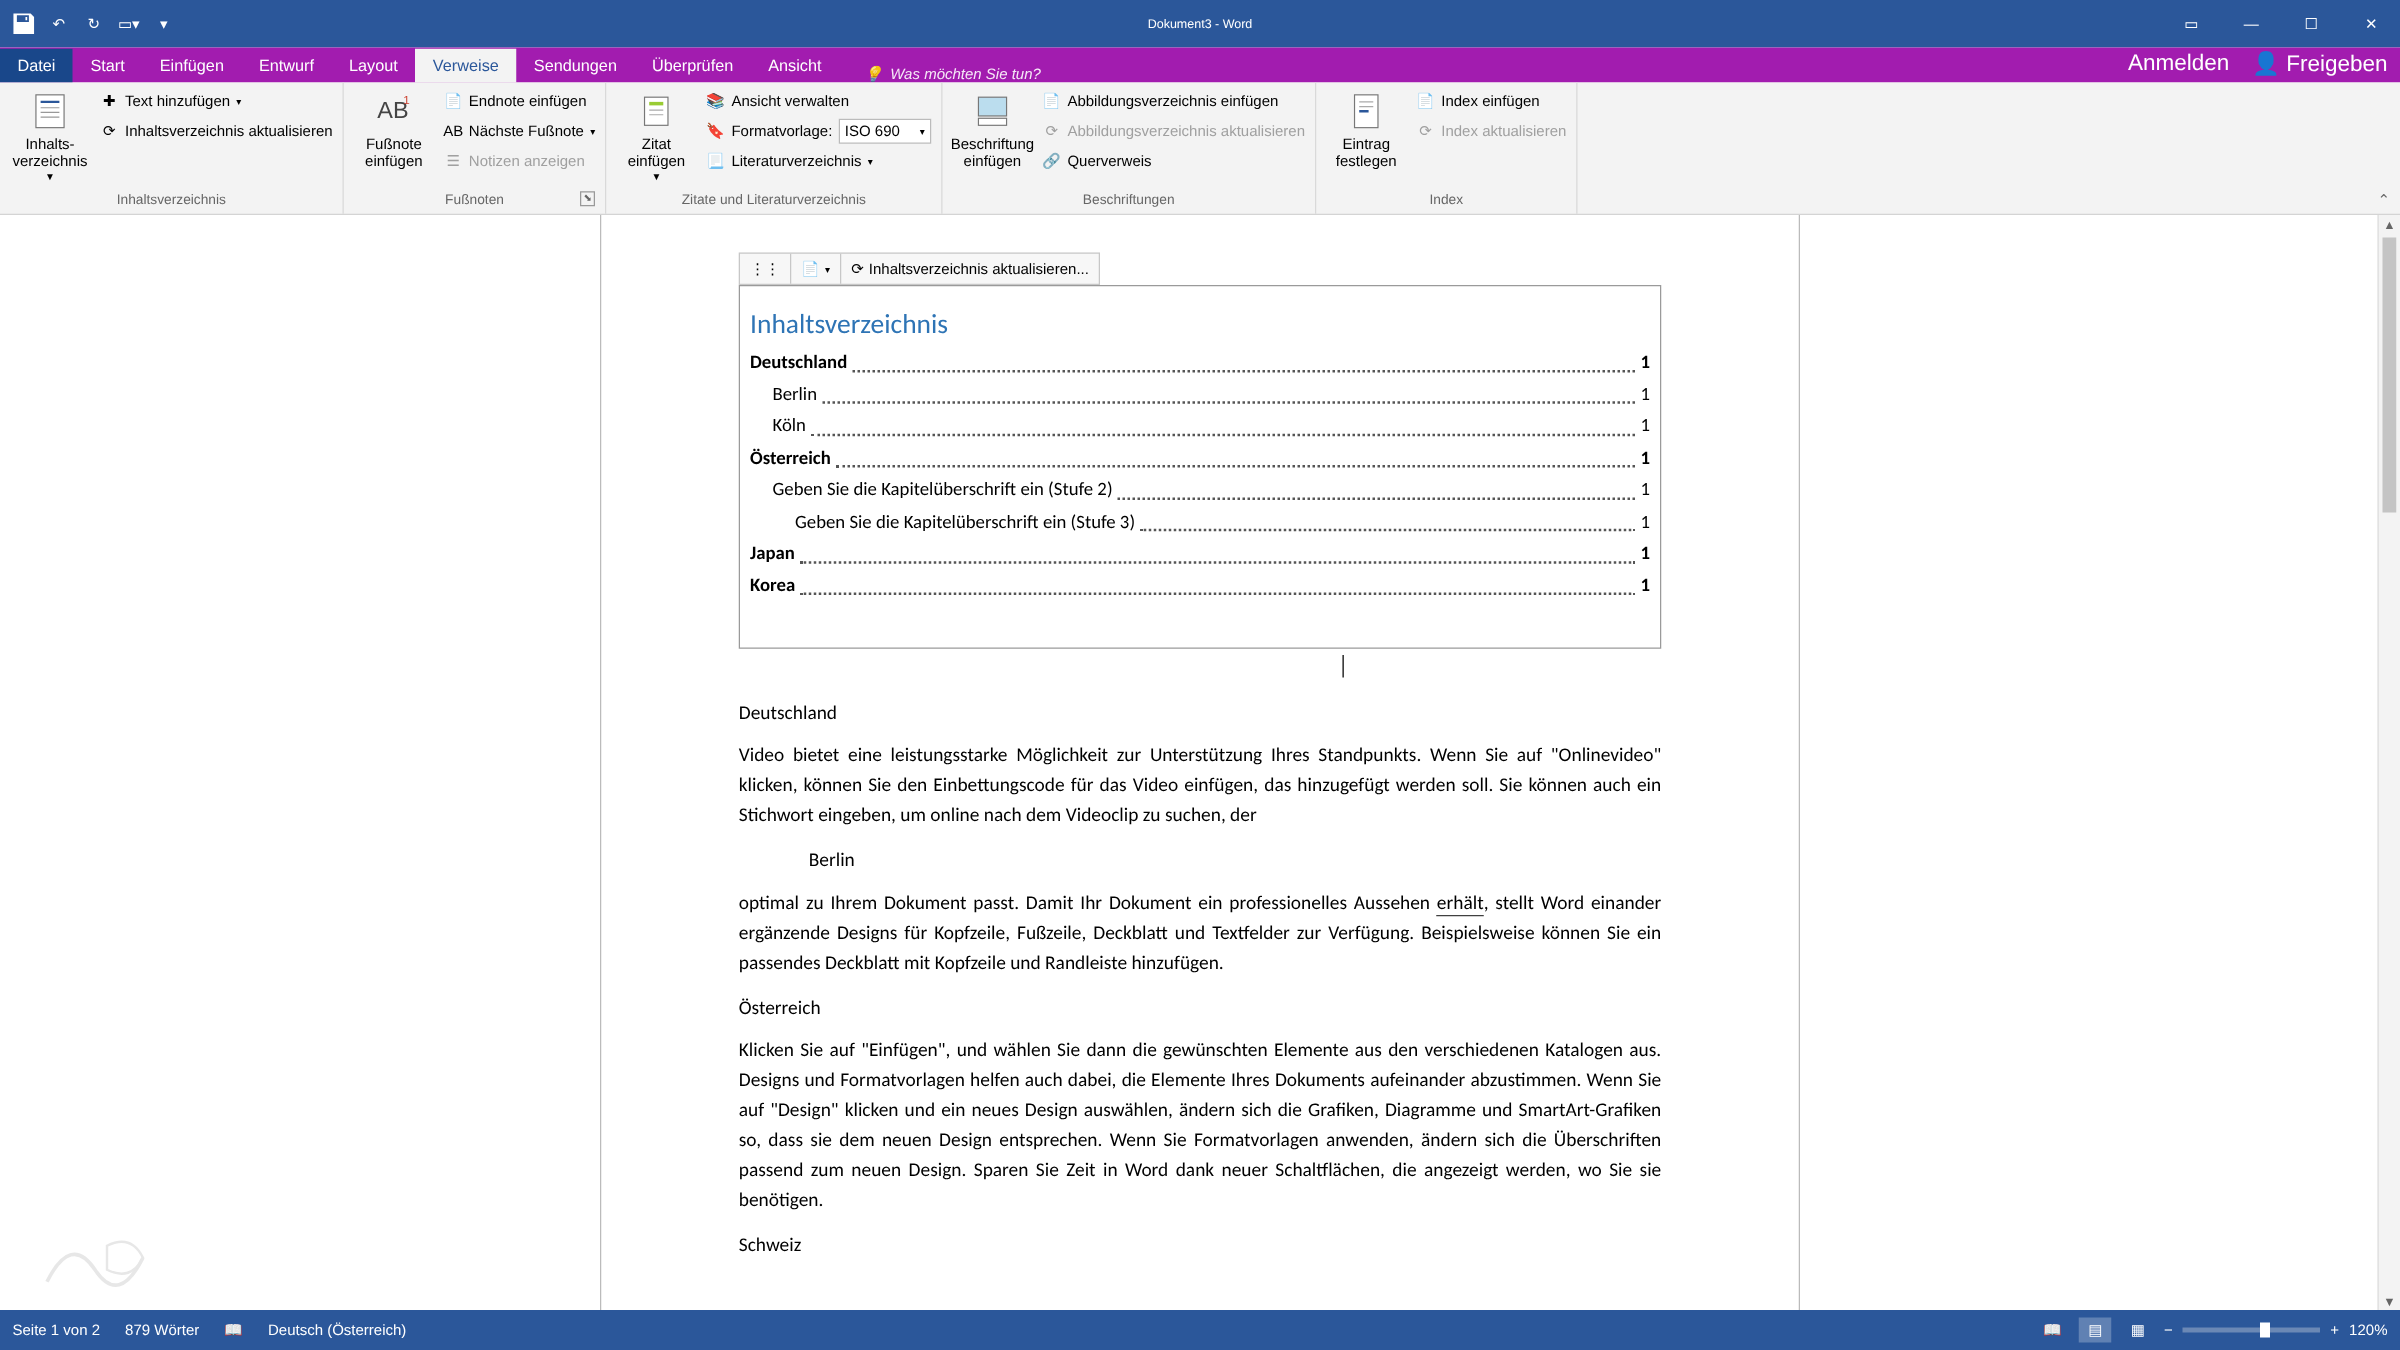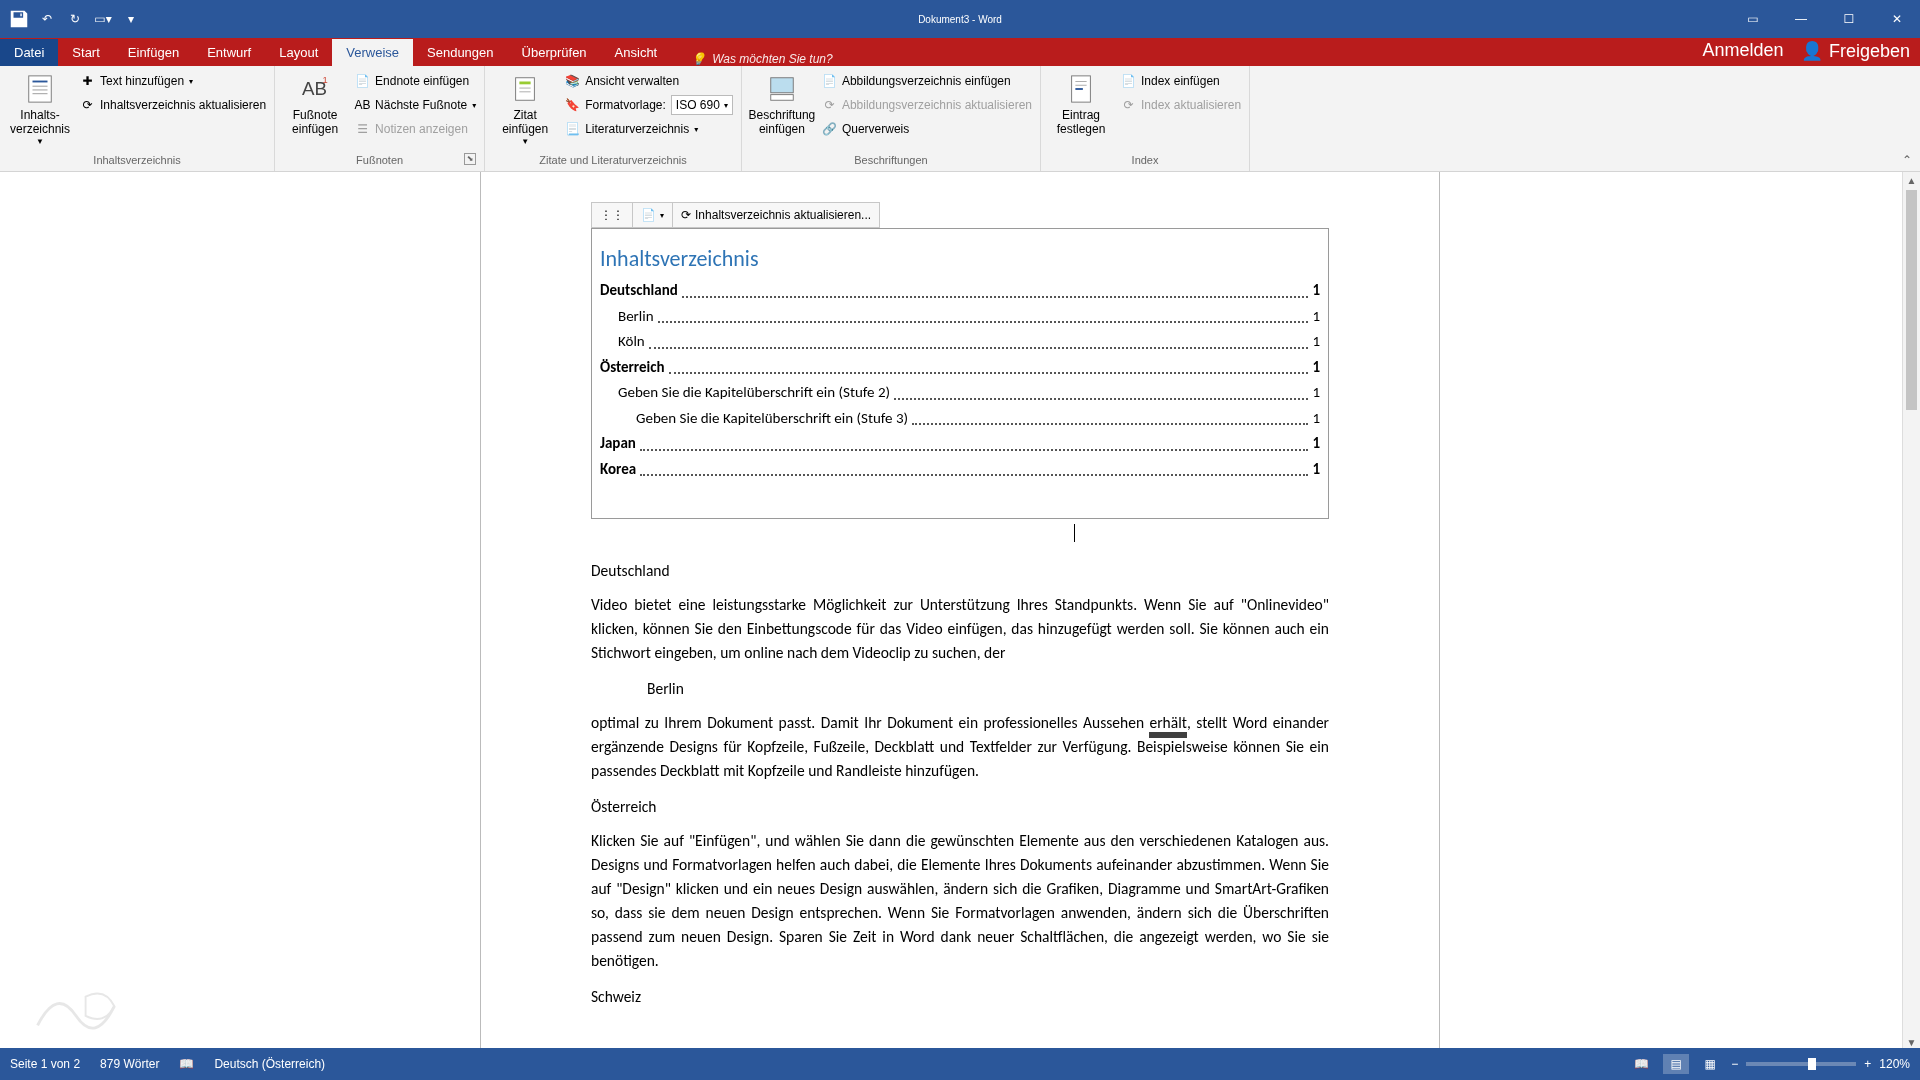--- a/index.html
+++ b/index.html
@@ -7,41 +7,41 @@
 
   
   .titlebar{background:#2b579a;height:38px;display:flex;align-items:center;color:#fff;position:relative}
   .qat{display:flex;align-items:center;gap:6px;padding-left:8px}
   .qat .ico{width:22px;height:22px;display:flex;align-items:center;justify-content:center;font-size:12px;cursor:pointer}
   .title-center{position:absolute;left:50%;transform:translateX(-50%);font-size:10px}
   .title-right{margin-left:auto;display:flex;align-items:center;gap:2px}
   .winbtn{width:46px;height:38px;display:flex;align-items:center;justify-content:center;cursor:pointer;font-size:12px}
 
   
-  .tabs{background:#b91c1c;height:28px;display:flex;align-items:flex-end;color:#fff;position:relative}
+  .tabs{background:#a21caf;height:28px;display:flex;align-items:flex-end;color:#fff;position:relative}
   .tab{padding:6px 14px;font-size:13px;cursor:pointer;color:#fff}
   .tab.file{background:#19478a}
   .tab.active{background:#f3f3f3;color:#2b579a}
   .tell-me{margin-left:20px;display:flex;align-items:center;gap:6px;opacity:.9;font-style:italic;font-size:12px}
   .tabs .right{position:absolute;right:10px;bottom:4px;display:flex;gap:18px;font-size:18px}
   .tabs .right span{cursor:pointer}
 
   
   .ribbon{background:#f3f3f3;border-bottom:1px solid #d4d4d4;height:106px;display:flex;align-items:stretch;position:relative}
   .group{border-right:1px solid #d9d9d9;display:flex;flex-direction:column;padding:4px 8px 2px 8px}
   .group .body{flex:1;display:flex;align-items:flex-start;gap:8px}
   .group .label{text-align:center;font-size:11px;color:#666;height:18px;line-height:18px;position:relative}
   .group .label .launcher{position:absolute;right:0;top:2px;width:12px;height:12px;border:1px solid #999;font-size:8px;line-height:10px;text-align:center;color:#666;cursor:pointer}
   .big-btn{display:flex;flex-direction:column;align-items:center;justify-content:flex-start;width:64px;cursor:pointer;text-align:center;line-height:1.2;padding-top:4px}
   .big-btn .bi{width:30px;height:30px;margin-bottom:4px}
   .small-btn{display:flex;align-items:center;gap:5px;cursor:pointer;height:22px;white-space:nowrap;font-size:12px}
   .small-btn .si{width:15px;height:15px;display:inline-flex;align-items:center;justify-content:center}
   .small-btn.disabled{color:#a0a0a0}
   .stack{display:flex;flex-direction:column;gap:2px}
-  .combo{display:inline-flex;align-items:center;border:1px solid #bbb;background:#fff;height:20px;padding:0 4px;gap:4px;cursor:pointer}
+  .combo{display:inline-flex;align-items:center;border:1px solid #bbb;background:#fff;height:20px;padding:0 4px;gap:16px;cursor:pointer}
   .ribbon-collapse{position:absolute;right:8px;bottom:4px;font-size:12px;color:#666;cursor:pointer}
 
   
   .docarea{position:absolute;top:172px;left:0;right:0;bottom:28px;background:#fff;overflow:hidden}
   .page{position:absolute;left:480px;top:0;width:960px;background:#fff;border-left:1px solid #bbb;border-right:1px solid #bbb;bottom:0;padding:56px 110px 0 110px}
   .cursor-mark{position:absolute;left:593px;top:352px;width:1px;height:18px;background:#000}
 
   
   .toc-wrap{position:relative;margin-bottom:40px}
   .toc-tab{position:absolute;top:-26px;left:0;display:flex;align-items:center;background:#f7f7f7;border:1px solid #c7c7c7;height:26px;font-size:12px}
@@ -55,21 +55,21 @@
   .toc-row .pg{white-space:nowrap}
   .bold{font-weight:bold}
   .ind1{padding-left:18px}
   .ind2{padding-left:36px}
 
   
   .body-text{font-family:Calibri,"Segoe UI",sans-serif;font-size:15.5px;line-height:1.55;color:#000}
   .h{margin:0 0 10px 0}
   .p{margin:0 0 12px 0;text-align:justify}
   .h-sub{padding-left:56px}
-  .underline-err{border-bottom:6px solid #404040}
+  .underline-err{border-bottom:1px solid #404040}
 
   
   .status{position:absolute;left:0;right:0;bottom:0;height:28px;background:#2b579a;color:#fff;display:flex;align-items:center;padding:16px 10px;font-size:12px}
   .status .left{display:flex;gap:20px;align-items:center}
   .status .right{margin-left:auto;display:flex;align-items:center;gap:8px}
   .viewbtn{width:26px;height:20px;display:flex;align-items:center;justify-content:center;cursor:pointer;border:1px solid transparent}
   .viewbtn.active{background:rgba(255,255,255,.25)}
   .zoom-track{width:110px;height:4px;background:#6b88b5;position:relative}
   .zoom-thumb{position:absolute;top:-4px;width:8px;height:12px;background:#fff}
 

